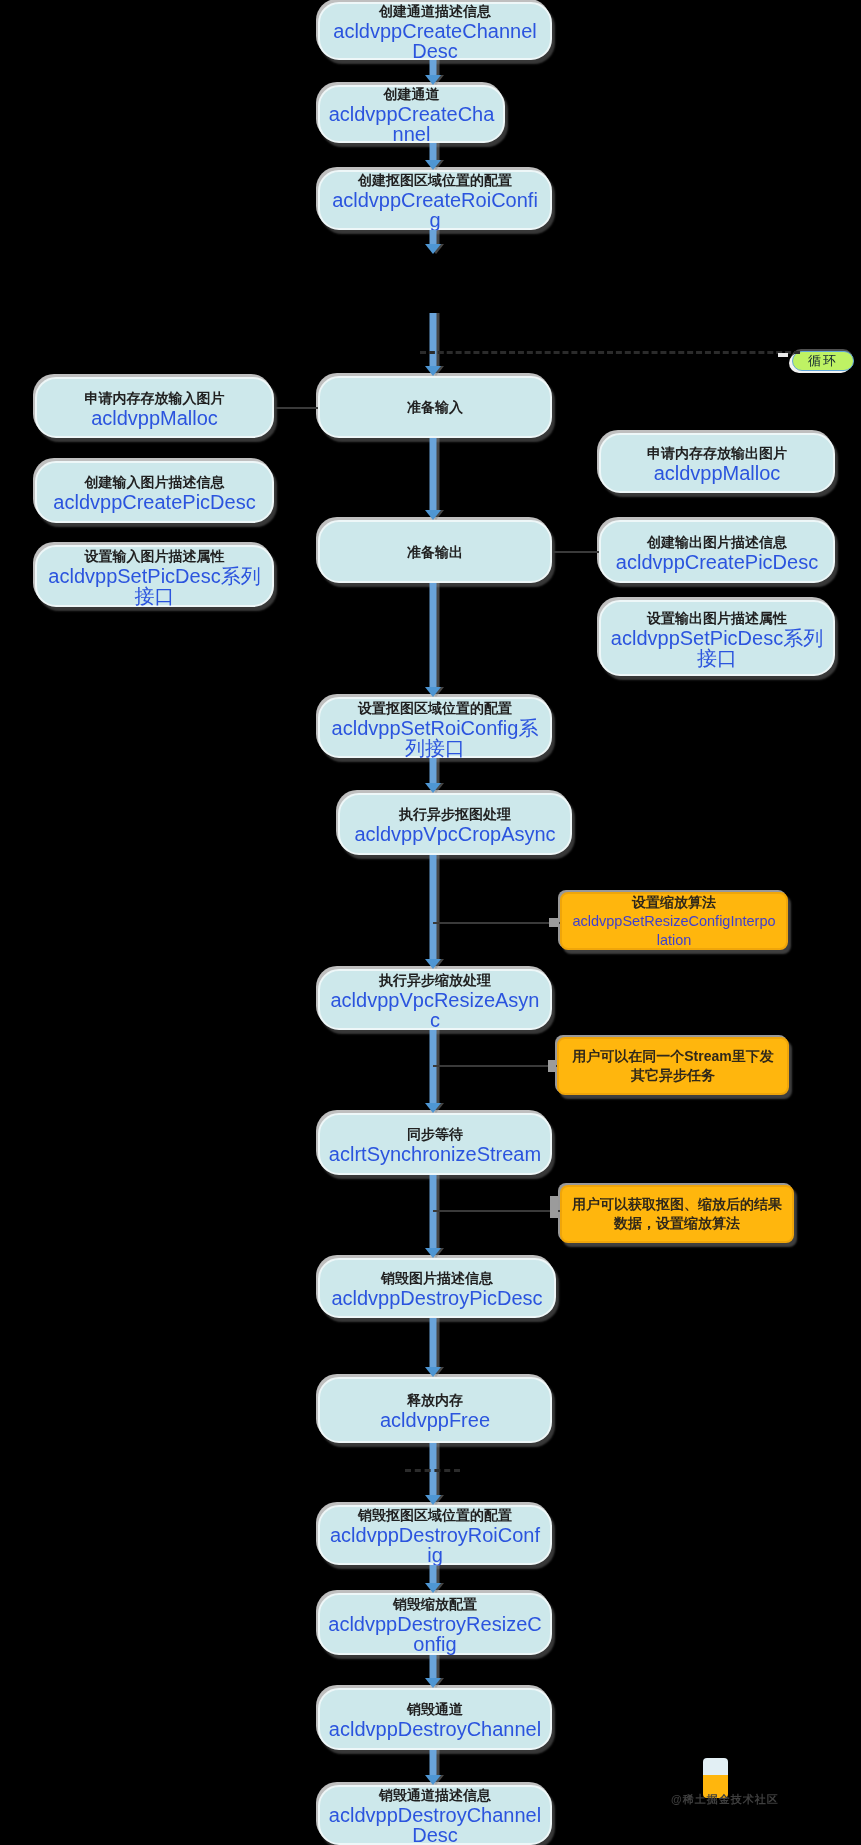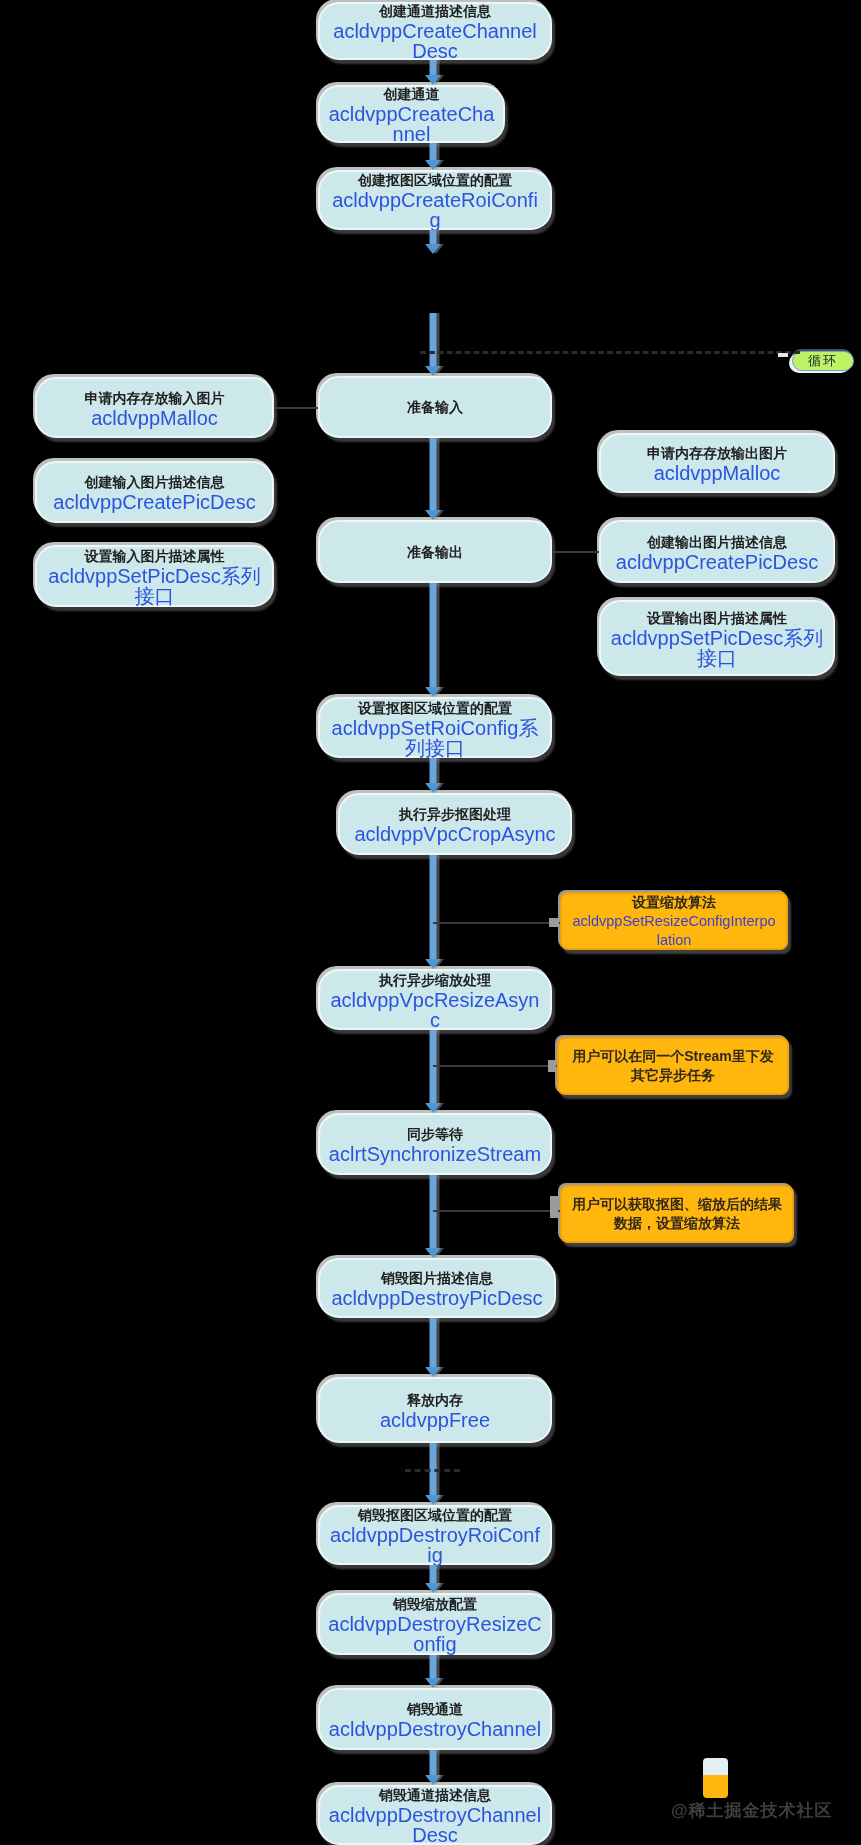--- a/index.html
+++ b/index.html
@@ -55,22 +55,22 @@
     color:#0e2230;font-size:13px;font-weight:400;letter-spacing:2px;
     display:flex;align-items:center;justify-content:center;
     border:1px solid #62a8da;
     box-shadow:-3px 2px 0 rgba(255,255,255,.95),-1px -2px 0 rgba(230,230,230,.35);
   }
   
   .wm-icon{position:absolute;border-radius:4px;overflow:hidden;}
   .wm-icon .wm-top{background:#e2eff4;width:100%;}
   .wm-icon .wm-bottom{background:#ffb60d;width:100%;}
   .wm-text{
-    position:absolute;font-size:17px;font-weight:700;color:#3e3e3e;
-    letter-spacing:1px;white-space:nowrap;margin-top:7px;
+    position:absolute;font-size:11px;font-weight:700;color:#3e3e3e;
+    letter-spacing:1px;white-space:nowrap;
   }
 </style>
 </head>
 <body>
 
 <div id="canvas">
 
   <div class="badge" style="left:792px;top:351px;width:62px;height:20px;">循环</div>
 
   <div class="wm-icon" style="left:703px;top:1758px;width:25px;height:40px;">

